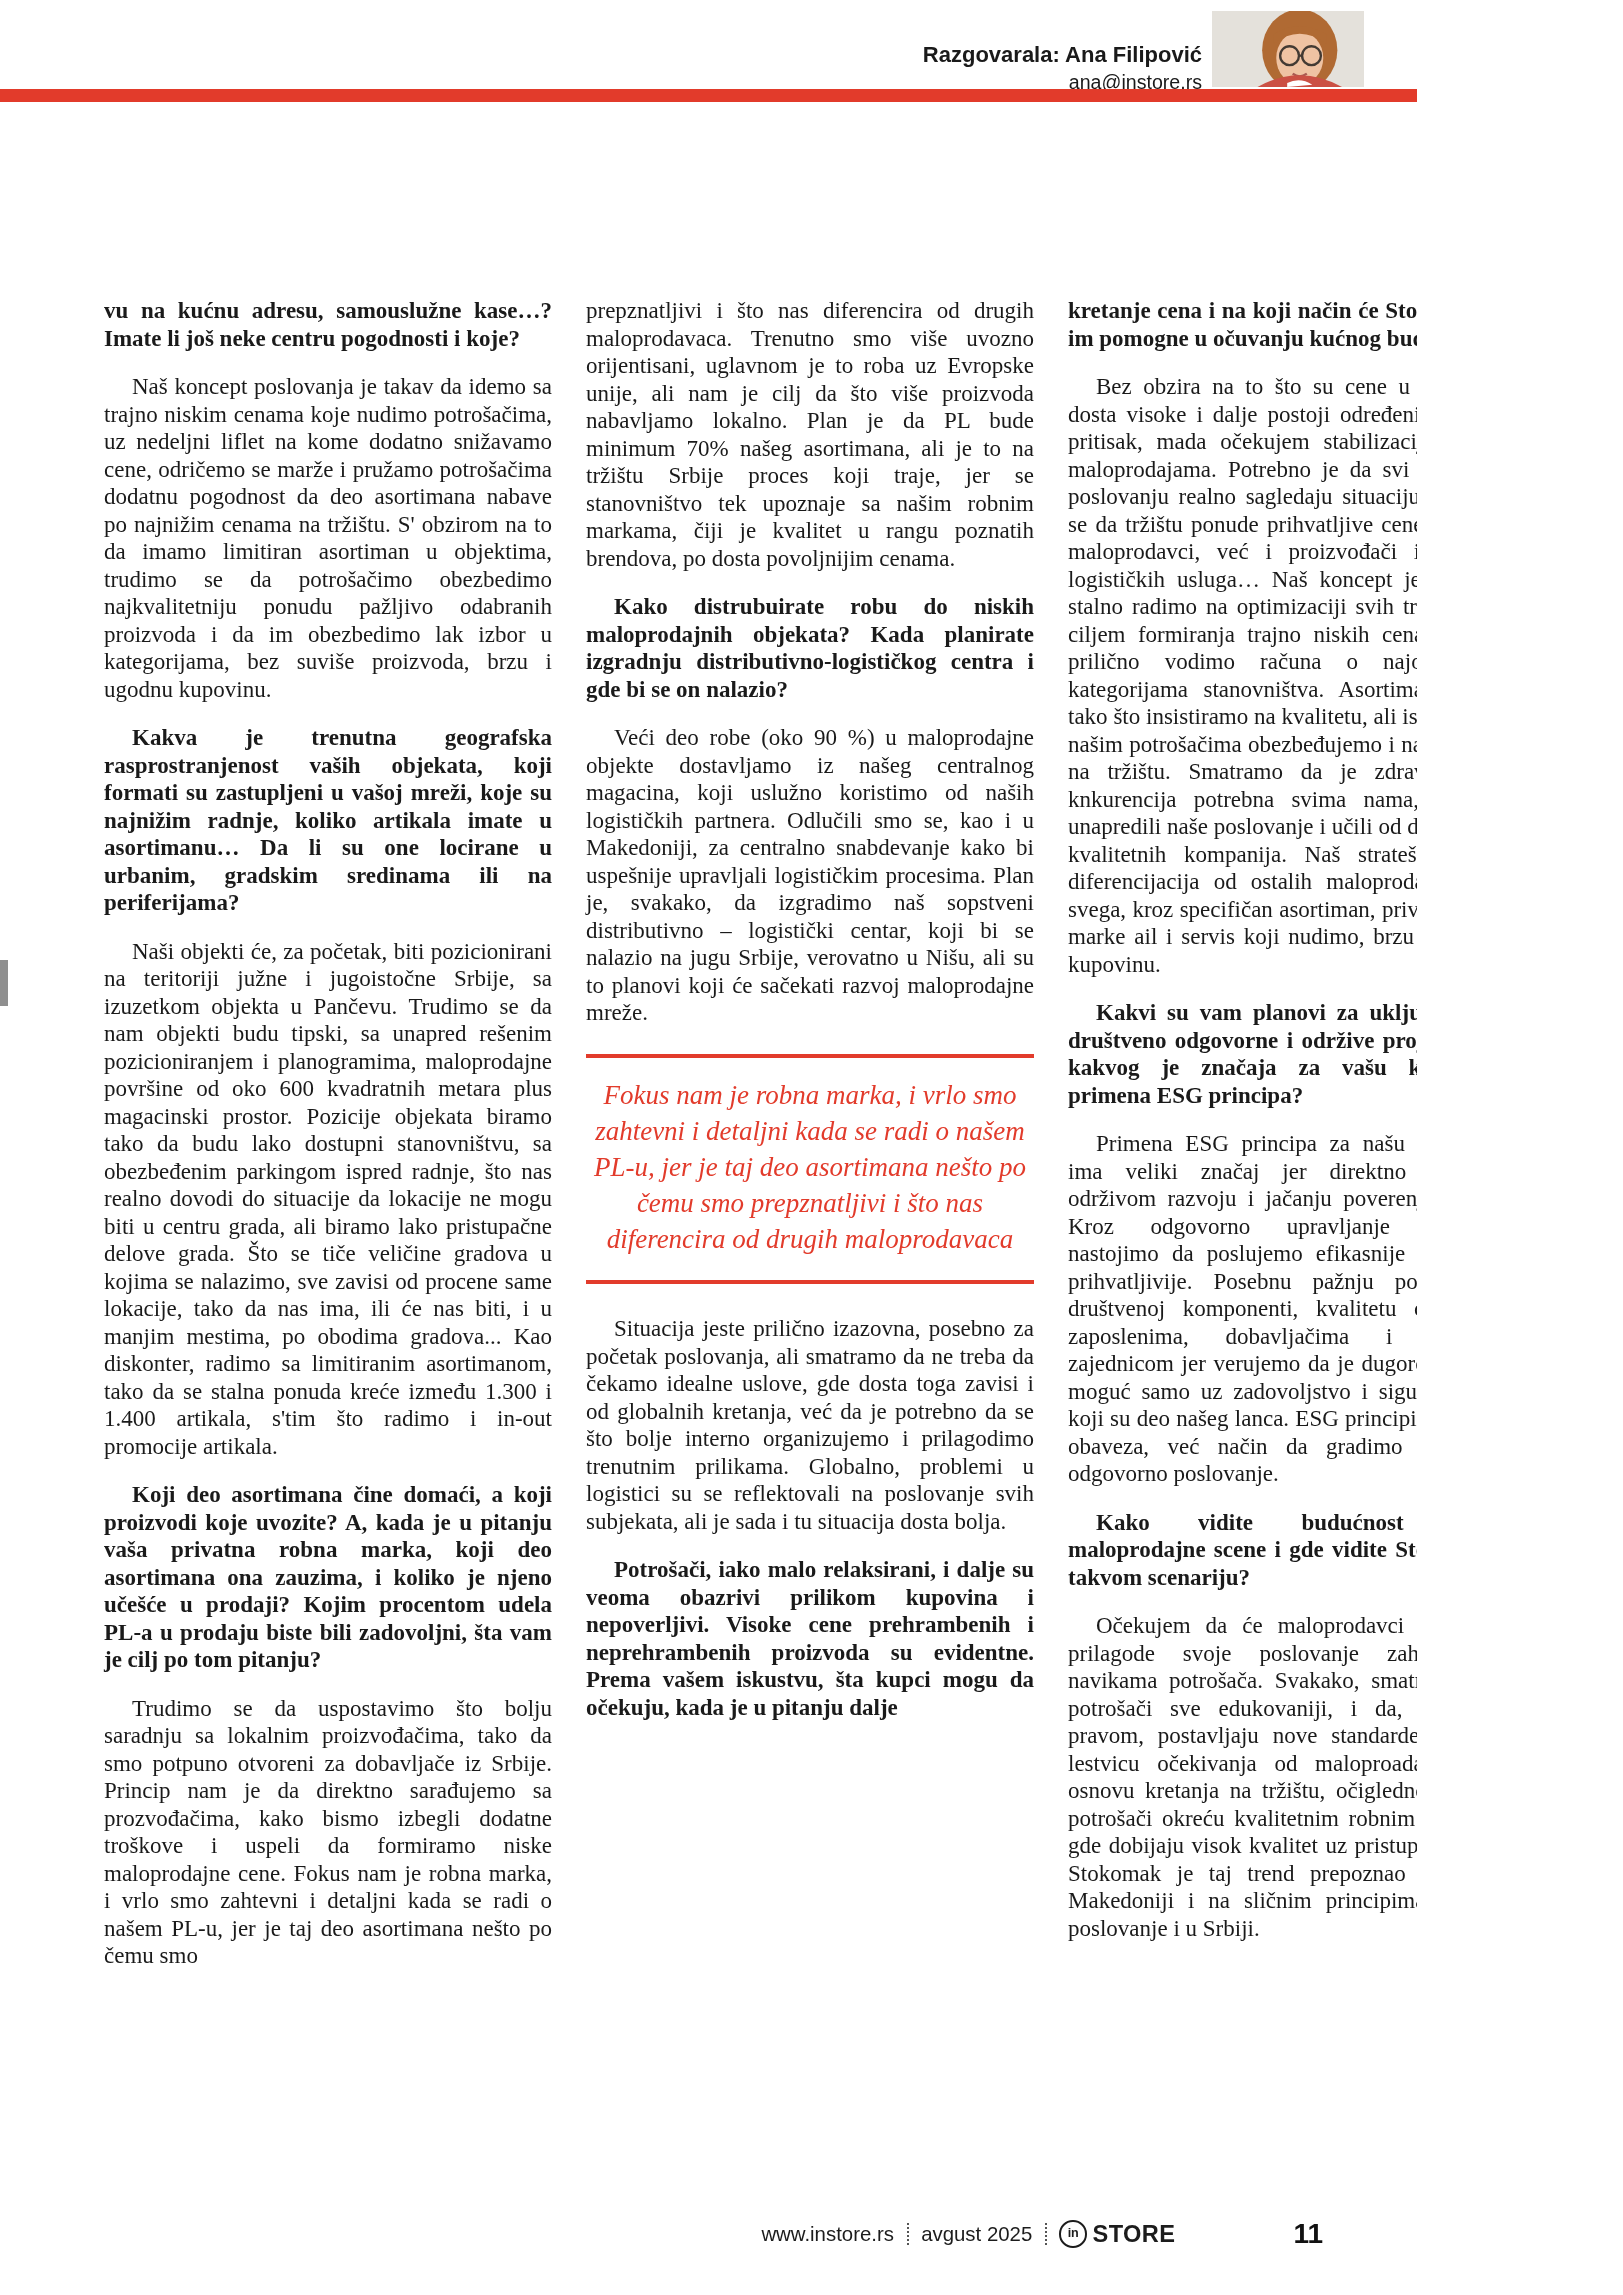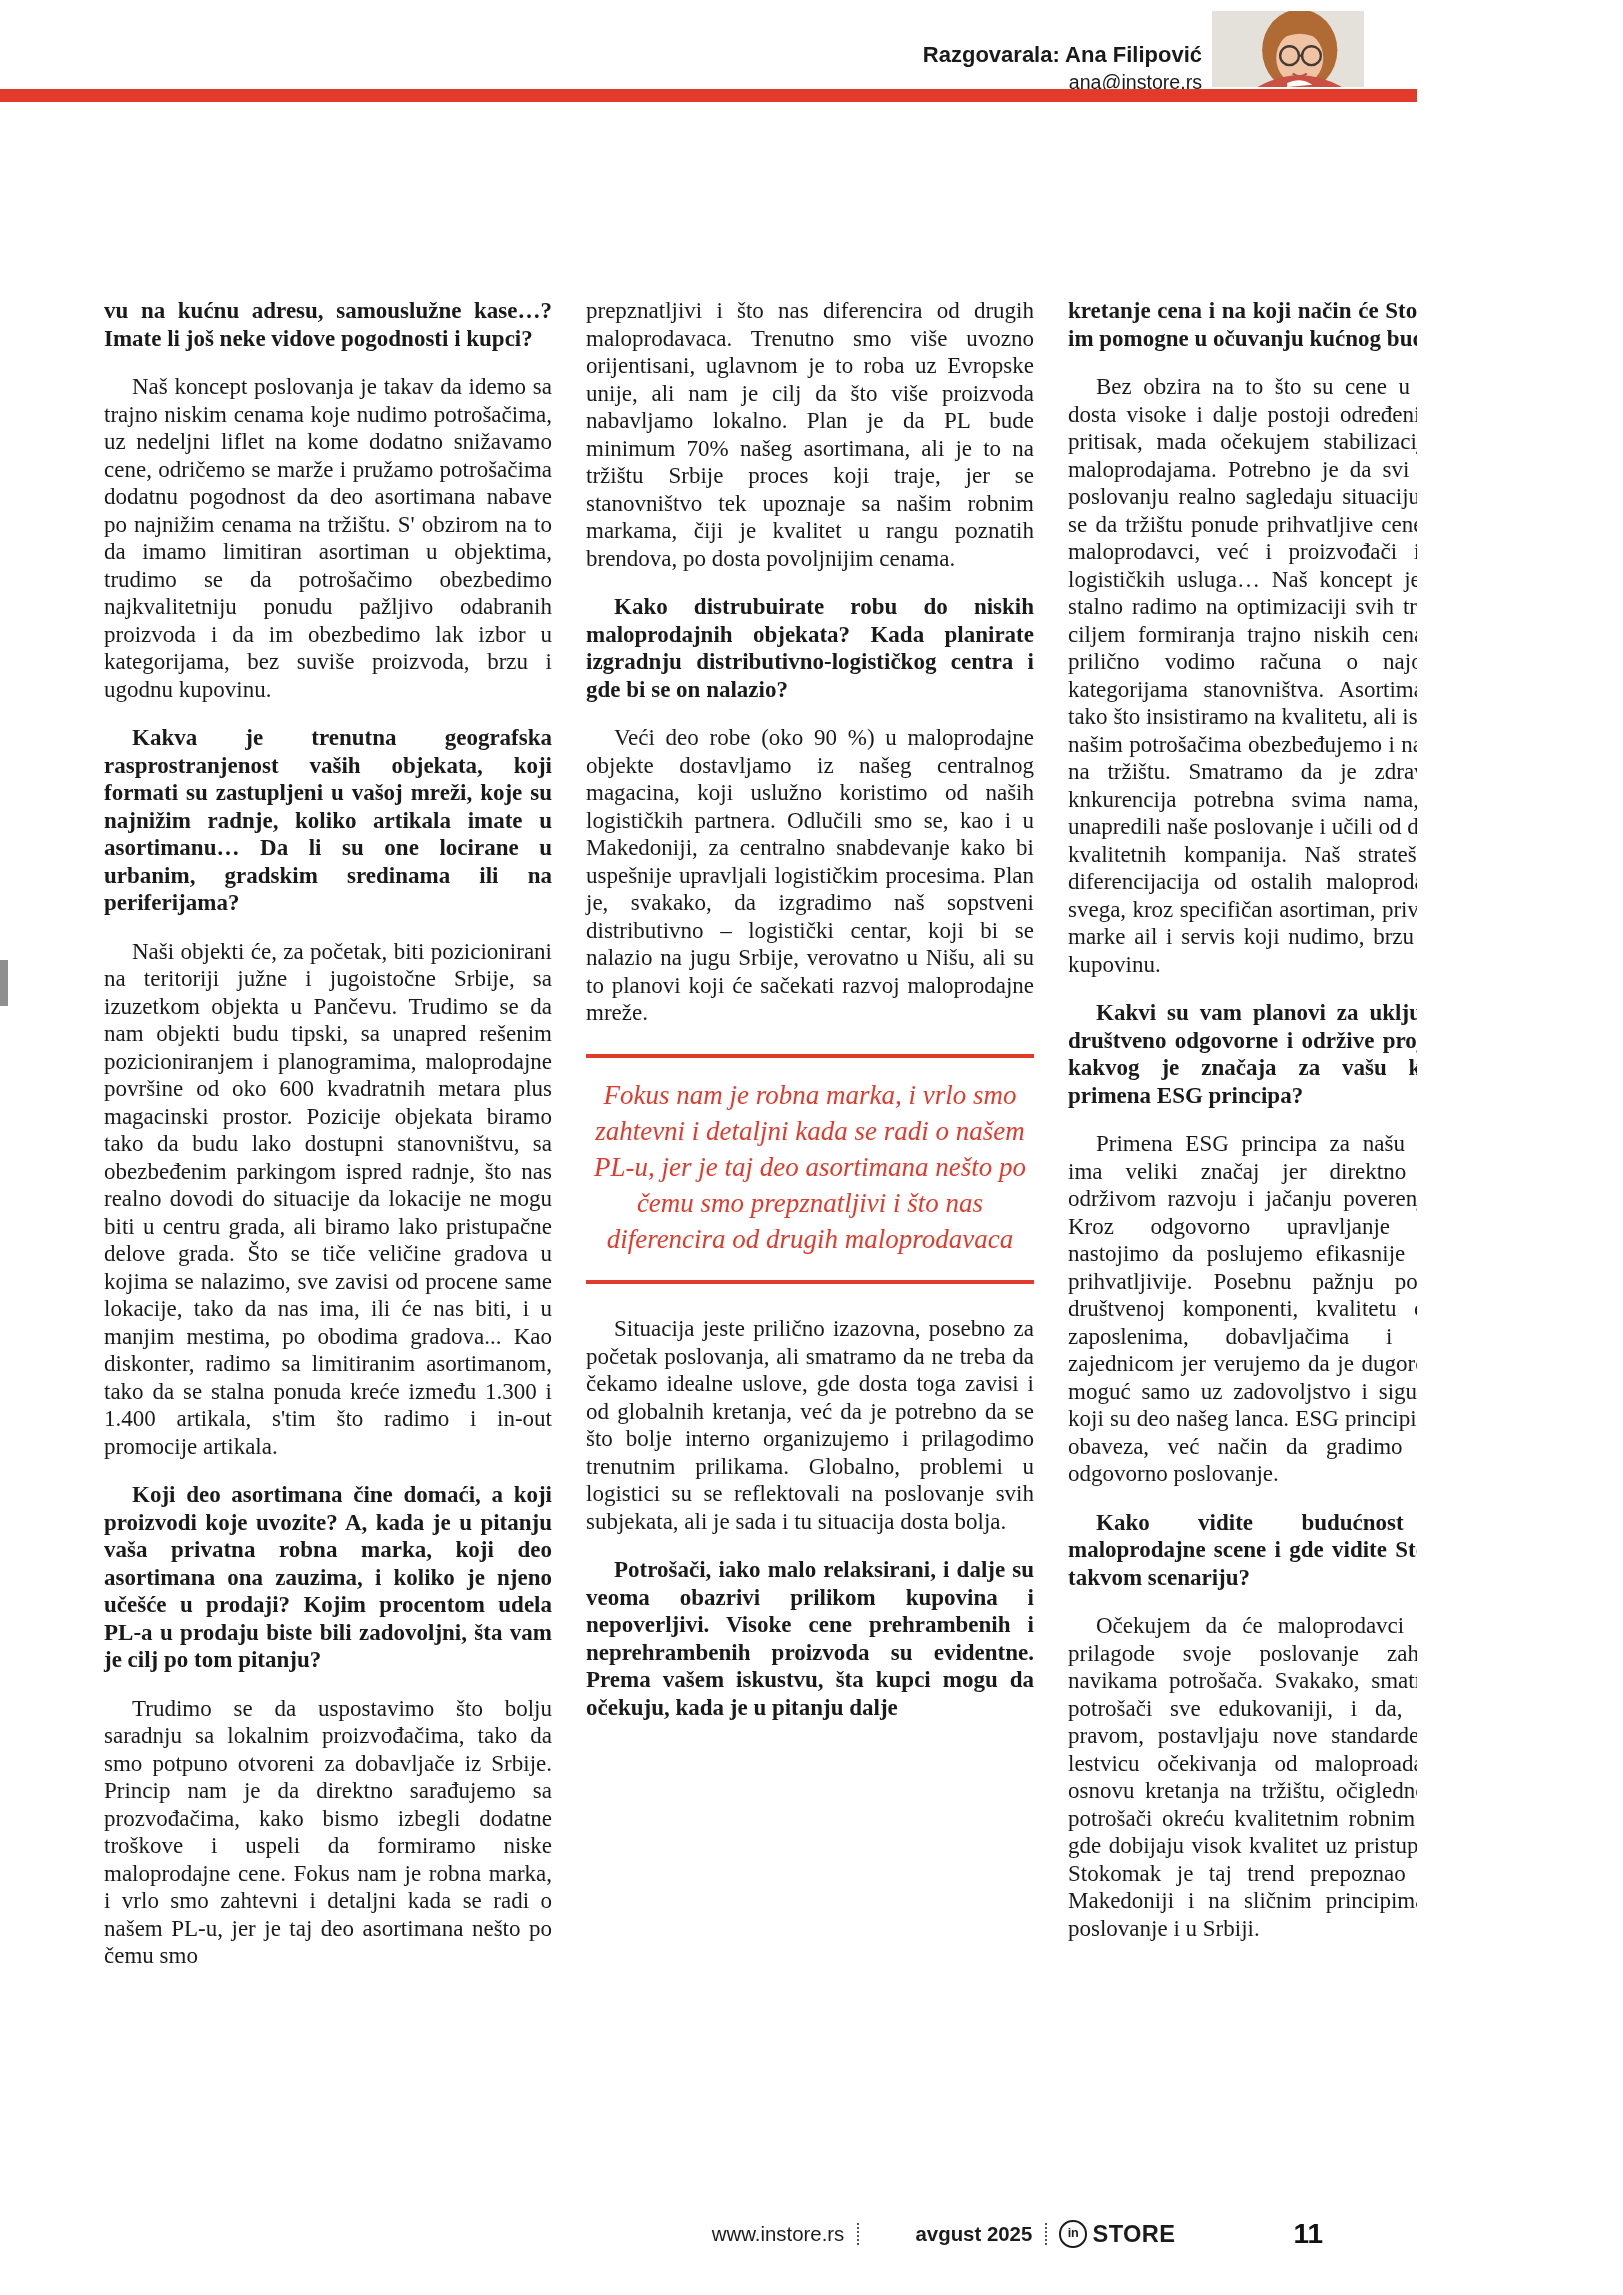--- a/index.html
+++ b/index.html
@@ -86,21 +86,21 @@
     font-size:20.4px;
     color:#1c1c1c;
   }
   .footer .sep{
     display:inline-block;
     width:0; height:22px;
     border-left:2.4px dotted #555;
     margin:0 12.6px;
   }
   .footer .site{font-size:20.4px;}
-  .footer .issue{font-weight:700;margin-left:44px;}
+  .footer .issue{font-weight:400;}
   .brand{display:flex; align-items:flex-end;}
   .brand .circle{
     display:inline-block;
     width:23.6px; height:23.6px;
     border:2.4px solid #1c1c1c;
     border-radius:50%;
     font-size:12.6px; font-weight:700;
     line-height:23.6px; text-align:center;
     margin-right:5.5px;
   }
@@ -145,21 +145,21 @@
     </svg>
   </div>
 
   <div class="top-rule"></div>
 
   <div class="edge-mark"></div>
 
   <div class="columns">
 
     <section class="col">
-      <p class="q">vu na kućnu adresu, samouslužne kase…? Imate li još neke vidove pogodnosti i kupci?</p>
+      <p class="q">vu na kućnu adresu, samouslužne kase…? Imate li još neke centru pogodnosti i koje?</p>
       <p class="ind">Naš koncept poslovanja je takav da idemo sa trajno niskim cenama koje nudimo potrošačima, uz nedeljni liflet na kome dodatno snižavamo cene, odričemo se marže i pružamo potrošačima dodatnu pogodnost da deo asortimana nabave po najnižim cenama na tržištu. S' obzirom na to da imamo limitiran asortiman u objektima, trudimo se da potrošačimo obezbedimo najkvalitetniju ponudu pažljivo odabranih proizvoda i da im obezbedimo lak izbor u kategorijama, bez suviše proizvoda, brzu i ugodnu kupovinu.</p>
       <p class="q ind">Kakva je trenutna geografska rasprostranjenost vaših objekata, koji formati su zastupljeni u vašoj mreži, koje su najnižim radnje, koliko artikala imate u asortimanu… Da li su one locirane u urbanim, gradskim sredinama ili na periferijama?</p>
       <p class="ind">Naši objekti će, za početak, biti pozicionirani na teritoriji južne i jugoistočne Srbije, sa izuzetkom objekta u Pančevu. Trudimo se da nam objekti budu tipski, sa unapred rešenim pozicioniranjem i planogramima, maloprodajne površine od oko 600 kvadratnih metara plus magacinski prostor. Pozicije objekata biramo tako da budu lako dostupni stanovništvu, sa obezbeđenim parkingom ispred radnje, što nas realno dovodi do situacije da lokacije ne mogu biti u centru grada, ali biramo lako pristupačne delove grada. Što se tiče veličine gradova u kojima se nalazimo, sve zavisi od procene same lokacije, tako da nas ima, ili će nas biti, i u manjim mestima, po obodima gradova... Kao diskonter, radimo sa limitiranim asortimanom, tako da se stalna ponuda kreće između 1.300 i 1.400 artikala, s'tim što radimo i in-out promocije artikala.</p>
       <p class="q ind">Koji deo asortimana čine domaći, a koji proizvodi koje uvozite? A, kada je u pitanju vaša privatna robna marka, koji deo asortimana ona zauzima, i koliko je njeno učešće u prodaji? Kojim procentom udela PL-a u prodaju biste bili zadovoljni, šta vam je cilj po tom pitanju?</p>
       <p class="ind">Trudimo se da uspostavimo što bolju saradnju sa lokalnim proizvođačima, tako da smo potpuno otvoreni za dobavljače iz Srbije. Princip nam je da direktno sarađujemo sa prozvođačima, kako bismo izbegli dodatne troškove i uspeli da formiramo niske maloprodajne cene. Fokus nam je robna marka, i vrlo smo zahtevni i detaljni kada se radi o našem PL-u, jer je taj deo asortimana nešto po čemu smo</p>
     </section>
 
     <section class="col">
       <p>prepznatljivi i što nas diferencira od drugih maloprodavaca. Trenutno smo više uvozno orijentisani, uglavnom je to roba uz Evropske unije, ali nam je cilj da što više proizvoda nabavljamo lokalno. Plan je da PL bude minimum 70% našeg asortimana, ali je to na tržištu Srbije proces koji traje, jer se stanovništvo tek upoznaje sa našim robnim markama, čiji je kvalitet u rangu poznatih brendova, po dosta povoljnijim cenama.</p>
       <p class="q ind">Kako distrubuirate robu do niskih maloprodajnih objekata? Kada planirate izgradnju distributivno-logističkog centra i gde bi se on nalazio?</p>

